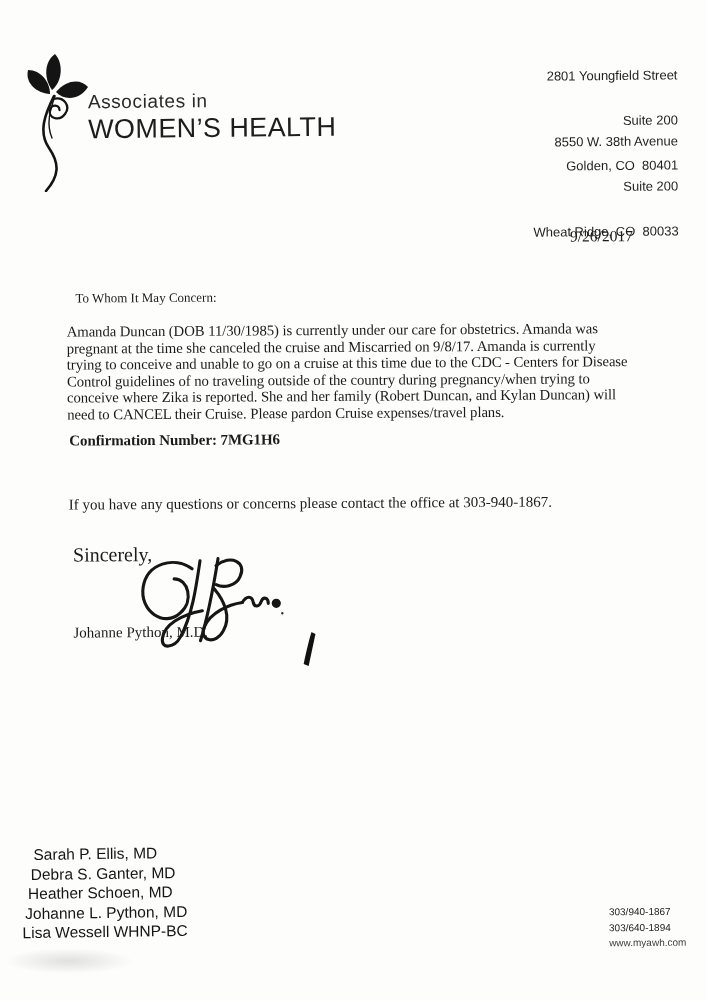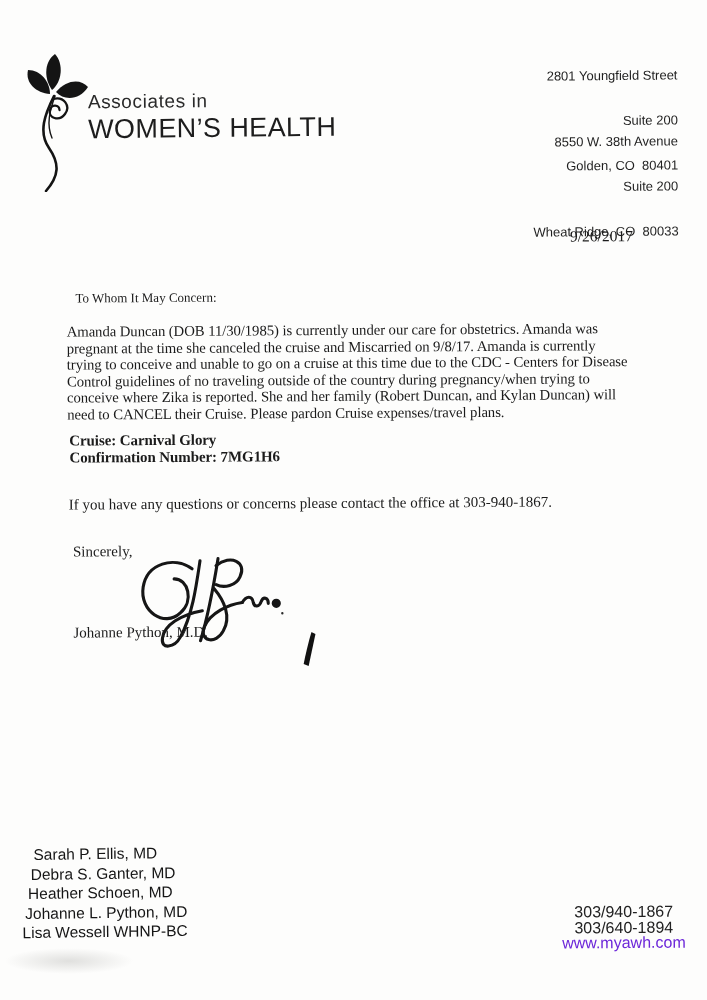--- a/index.html
+++ b/index.html
@@ -30,43 +30,43 @@
   .office2 { top: 104px; }
 
   
   .letter { position: absolute; left: 0; top: 0; width: 707px; transform: rotate(-0.35deg); transform-origin: 650px 230px; }
   .date { position: absolute; left: 570px; top: 227px; font-size: 15.5px; text-align: center; }
   .salutation { position: absolute; left: 75px; top: 287px; font-size: 13px; }
   .body-par { position: absolute; left: 66px; top: 320px; font-size: 14.8px; line-height: 16.6px; letter-spacing: -0.1px; }
   .body-par div { white-space: pre; }
   .cruise-block { position: absolute; left: 68px; top: 429px; font-size: 15px; font-weight: bold; line-height: 16.6px; letter-spacing: -0.1px; }
   .contact-line { position: absolute; left: 67px; top: 493px; font-size: 15px; }
-  .closing { position: absolute; left: 71px; top: 540px; font-size: 15px; }
+  .closing { position: absolute; left: 71px; top: 540px; font-size: 20px; }
   .signature { position: absolute; left: 128px; top: 550px; }
   .signer { position: absolute; left: 71px; top: 621px; font-size: 15px; font-family: Liberation Serif, serif; }
   .ink-mark { position: absolute; left: 299px; top: 630px; }
 
   
   .providers {
     position: absolute; left: 22px; top: 844px;
     font-family: "Liberation Sans", sans-serif; font-size: 15.5px; line-height: 19.6px;
     color: #151515; transform: rotate(-0.8deg);
   }
   .providers div:nth-child(1) { margin-left: 12px; }
   .providers div:nth-child(2) { margin-left: 9px; }
   .providers div:nth-child(3) { margin-left: 6px; }
   .providers div:nth-child(4) { margin-left: 3px; }
   .providers div:nth-child(5) { margin-left: 0px; }
 
   .footer-contact {
-    position: absolute; right: 21px; top: 904px; text-align: center;
-    font-family: "Liberation Sans", sans-serif; font-size: 16px; line-height: 15.5px;
+    position: absolute; right: 21px; top: 904px; text-align: left;
+    font-family: "Liberation Sans", sans-serif; font-size: 10px; line-height: 15.5px;
     color: #222; transform: rotate(-0.4deg);
   }
-  .footer-contact .site { color: #6d28d9; }
+  .footer-contact .site { color: #404040; }
 
   .smudge {
     position: absolute; left: 4px; top: 948px; width: 130px; height: 26px;
     background: radial-gradient(ellipse at center, rgba(120,120,115,0.22), rgba(120,120,115,0) 70%);
   }
 </style>
 </head>
 <body>
 
 <div class="page">
@@ -111,21 +111,20 @@
     <div class="body-par">
       <div>Amanda Duncan (DOB 11/30/1985) is currently under our care for obstetrics. Amanda was</div>
       <div>pregnant at the time she canceled the cruise and Miscarried on 9/8/17. Amanda is currently</div>
       <div>trying to conceive and unable to go on a cruise at this time due to the CDC - Centers for Disease</div>
       <div>Control guidelines of no traveling outside of the country during pregnancy/when trying to</div>
       <div>conceive where Zika is reported. She and her family (Robert Duncan, and Kylan Duncan) will</div>
       <div>need to CANCEL their Cruise. Please pardon Cruise expenses/travel plans.</div>
     </div>
 
     <div class="cruise-block">
-      <div>Cruise: Carnival Glory</div>
       <div>Confirmation Number: 7MG1H6</div>
     </div>
 
     <div class="contact-line">If you have any questions or concerns please contact the office at 303-940-1867.</div>
 
     <div class="closing">Sincerely,</div>
 
     <div class="signature">
       <svg width="160" height="100" viewBox="0 0 160 100" xmlns="http://www.w3.org/2000/svg">
         <g fill="none" stroke="#161616" stroke-width="3.1" stroke-linecap="round">

